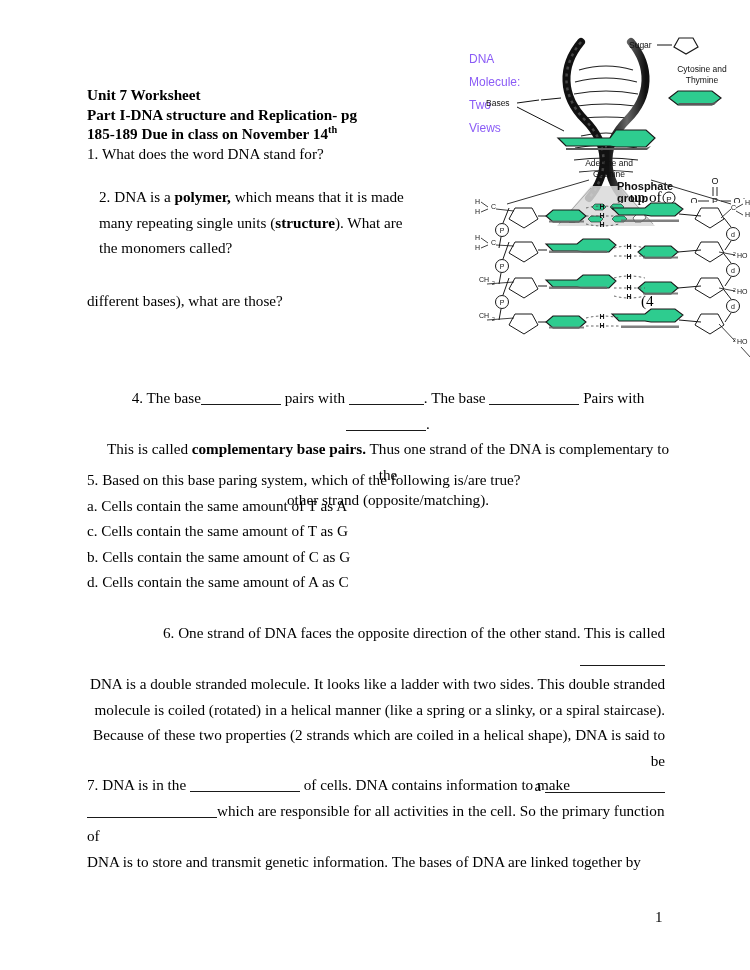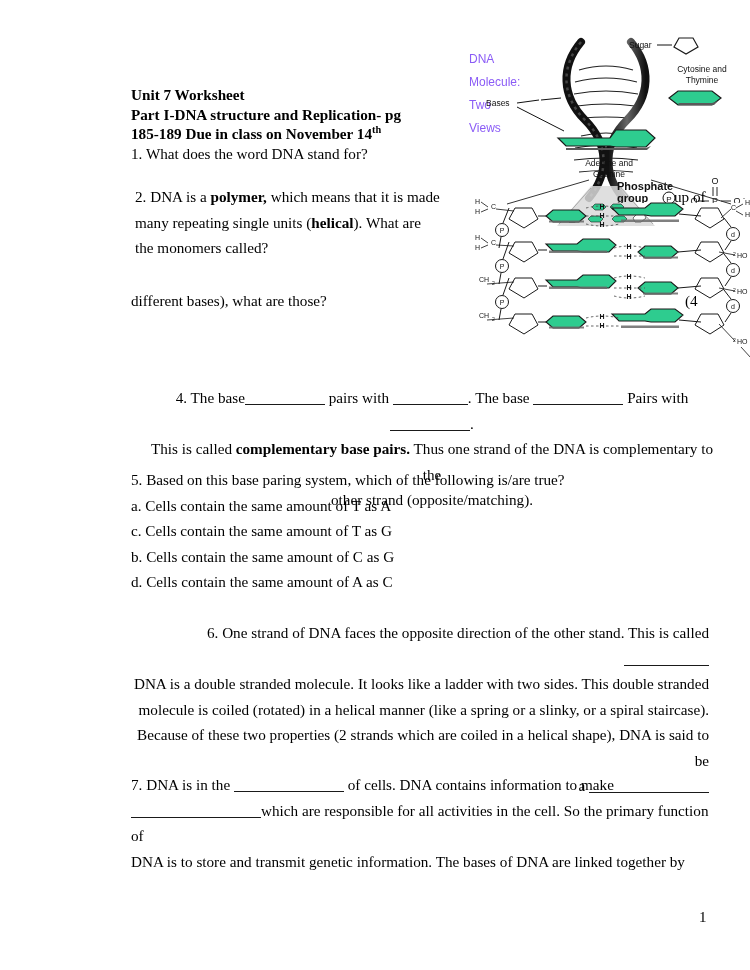--- a/index.html
+++ b/index.html
@@ -6,31 +6,31 @@
   html,body{margin:0;padding:0;background:#808080;}
   body{font-family:"Liberation Serif","DejaVu Serif",serif;}
   .page{
     position:relative;width:750px;height:970px;background:#ffffff;
     overflow:hidden;margin:0 auto;
   }
   .content{
     position:absolute;left:87px;top:0;width:578px;height:970px;
   }
   
-  .blk{font-size:15.2px;color:#000;line-height:25.5px;margin-left:44px;}
+  .blk{font-size:15.2px;color:#000;line-height:25.5px;}
   .tight{line-height:19.5px;}
   .b{font-weight:bold;}
   sup{font-size:0.68em;vertical-align:super;line-height:0;}
   .ul{display:inline-block;border-bottom:1px solid #1a1a1a;vertical-align:-2px;}.u75{width:75px}.u80{width:80px}
   .u85{width:85px}.u90{width:90px}.u110{width:110px}
   .u120{width:120px}.u130{width:130px}
 
   
   .p-head{position:absolute;left:0;top:85px;width:320px;}
-  .p-q2{position:absolute;left:4px;top:184px;width:315px;}
+  .p-q2{position:absolute;left:12px;top:184px;width:315px;}
   .p-upof{position:absolute;left:543px;top:184px;width:70px;}
   .p-q3{position:absolute;left:0;top:288px;width:325px;}
   .p-4open{position:absolute;left:554px;top:288px;width:40px;}
   .p-q4{position:absolute;left:12px;top:385px;width:578px;text-align:center;}
   .p-q5{position:absolute;left:0;top:467px;width:578px;}
   .p-q6{position:absolute;left:0;top:620px;width:578px;text-align:right;}
   .p-q7{position:absolute;left:0;top:772px;width:578px;}
   .pagenum{position:absolute;left:568px;top:905px;font-size:15px;}
 
   
@@ -327,21 +327,21 @@
 
     <div class="blk tight p-head">
       <div class="b">Unit 7 Worksheet</div>
       <div class="b">Part I-DNA structure and Replication- pg</div>
       <div class="b"><span>185-189 Due in class on November 14</span><sup>th</sup></div>
       <div>1. What does the word DNA stand for?</div>
     </div>
 
     <div class="blk p-q2">
       <div><span>2. DNA is a </span><span class="b">polymer,</span><span> which means that it is made</span></div>
-      <div><span>many repeating single units (</span><span class="b">helical</span><span>). What are</span></div>
+      <div><span>many repeating single units (</span><span class="b">structure</span><span>). What are</span></div>
       <div>the monomers called?</div>
     </div>
     <div class="blk p-upof">up of</div>
 
     <div class="blk p-q3">
       <div>different bases), what are those?</div>
     </div>
     <div class="blk p-4open">(4</div>
 
     <div class="blk p-q4">

